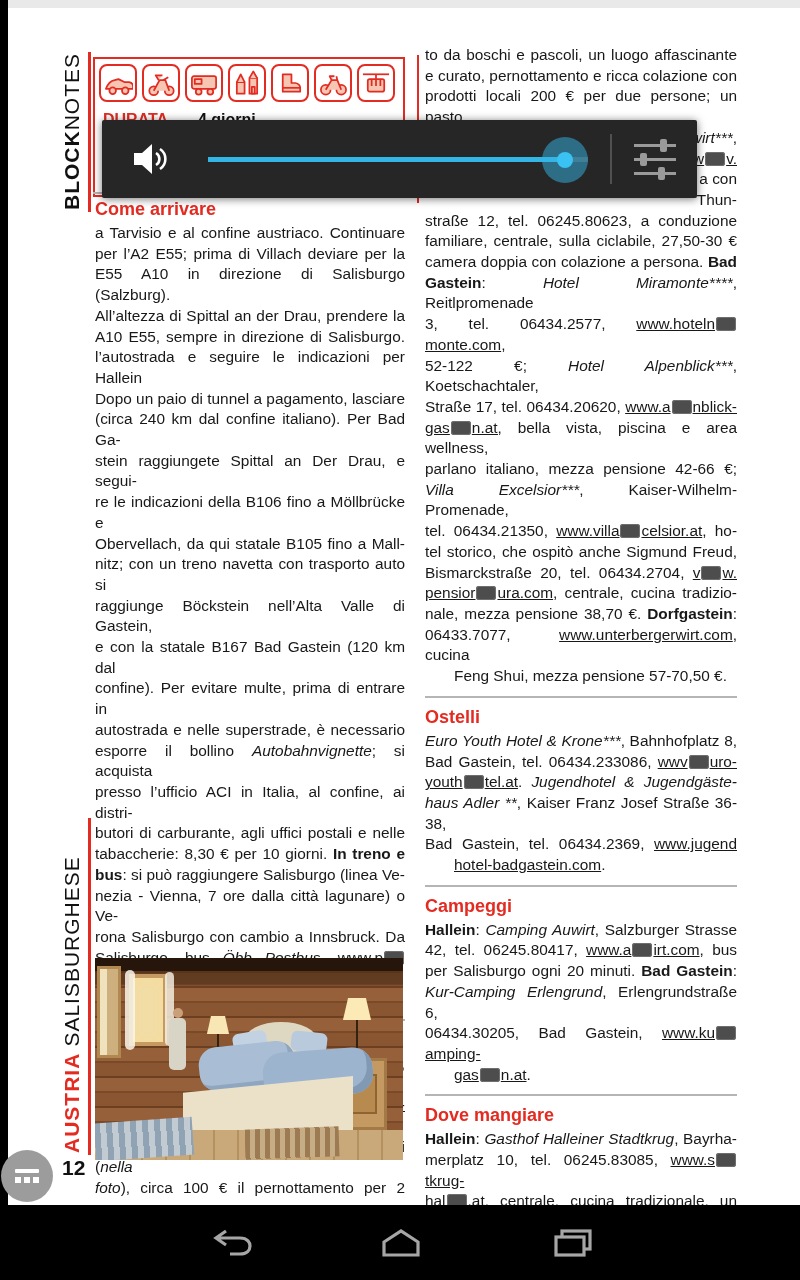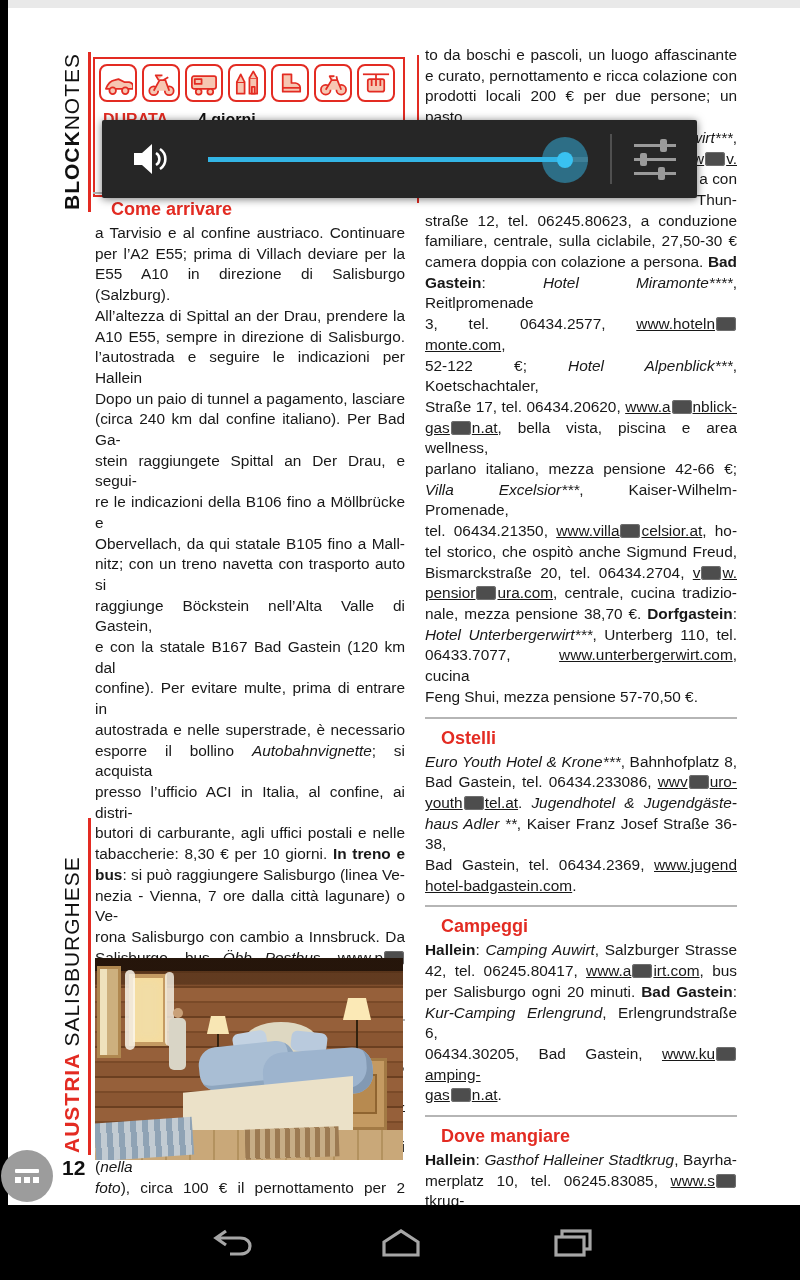--- a/index.html
+++ b/index.html
@@ -20,24 +20,24 @@
   .ticon{width:38px;height:38px;border:2px solid var(--red);border-radius:8px;box-sizing:border-box;display:flex;align-items:center;justify-content:center;background:#fff;}
   .durata-row{display:flex;padding:4px 8px 0 8px;font-size:16px;}
   .durata-label{color:var(--red);font-weight:bold;width:95px;}
   .durata-value{color:#111;font-weight:bold;}
   .col-rule{position:absolute;left:417px;top:55px;width:2px;height:148px;background:var(--red);}
 
   
   .column{position:absolute;font-size:15.4px;line-height:20.7px;color:#181818;}
   #left-col{left:95px;top:197px;width:310px;}
   #right-col{left:425px;top:45px;width:312px;}
-  .heading{color:var(--red);font-weight:bold;font-size:18px;line-height:24px;margin-bottom:2px;margin-left:16px;}
+  .heading{color:var(--red);font-weight:bold;font-size:18px;line-height:24px;margin-bottom:2px;}
   .divider{border-top:2px solid #b5b5b5;margin:9px 0 7px 0;}
   .tl{text-align:justify;text-align-last:justify;}
-  .tl.a-l{text-align:center;text-align-last:left;}
+  .tl.a-l{text-align:center;text-align-last:left;margin-left:29px;}
   .tl.a-r{text-align:right;text-align-last:right;}
   .b{font-weight:bold;}
   .i{font-style:italic;}
   .u{text-decoration:underline;}
   .glitch{display:inline-block;width:20px;height:14px;background:#4d4d4d;border-radius:3px;vertical-align:-2px;box-shadow:inset 0 0 0 1px #6e6e6e;margin:0 1px;}
   .pre-divider{position:absolute;left:93px;top:192px;width:310px;height:2px;background:#b5b5b5;}
 
   
   #photo{position:absolute;left:95px;top:958px;width:308px;height:202px;overflow:hidden;
     background:
@@ -227,21 +227,20 @@
           <div class="tl"><span>52-122 €; </span><span class="i">Hotel Alpenblick***</span><span>, Koetschachtaler,</span></div>
           <div class="tl"><span>Straße 17, tel. 06434.20620, </span><span class="u">www.a</span><span class="glitch"></span><span class="u">nblick-</span></div>
           <div class="tl"><span class="u">gas</span><span class="glitch"></span><span class="u">n.at,</span><span> bella vista, piscina e area wellness,</span></div>
           <div class="tl"><span>parlano italiano, mezza pensione 42-66 €;</span></div>
           <div class="tl"><span class="i">Villa Excelsior***</span><span>, Kaiser-Wilhelm-Promenade,</span></div>
           <div class="tl"><span>tel. 06434.21350, </span><span class="u">www.villa</span><span class="glitch"></span><span class="u">celsior.at</span><span>, ho-</span></div>
           <div class="tl"><span>tel storico, che ospitò anche Sigmund Freud,</span></div>
           <div class="tl"><span>Bismarckstraße 20, tel. 06434.2704, </span><span class="u">v</span><span class="glitch"></span><span class="u">w.</span></div>
           <div class="tl"><span class="u">pensior</span><span class="glitch"></span><span class="u">ura.com</span><span>, centrale, cucina tradizio-</span></div>
           <div class="tl"><span>nale, mezza pensione 38,70 €. </span><span class="b">Dorfgastein</span><span>:</span></div>
-          <div class="tl"><span class="i">Hotel Unterbergerwirt***</span><span>, Unterberg 110, tel.</span></div>
           <div class="tl"><span>06433.7077, </span><span class="u">www.unterbergerwirt.com</span><span>, cucina</span></div>
           <div class="tl a-l"><span>Feng Shui, mezza pensione 57-70,50 €.</span></div>
         </div>
         <div class="divider"></div>
         <div class="heading">Ostelli</div>
         <div>
           <div class="tl"><span class="i">Euro Youth Hotel &amp; Krone***</span><span>, Bahnhofplatz 8,</span></div>
           <div class="tl"><span>Bad Gastein, tel. 06434.233086, </span><span class="u">wwv</span><span class="glitch"></span><span class="u">uro-</span></div>
           <div class="tl"><span class="u">youth</span><span class="glitch"></span><span class="u">tel.at</span><span>. </span><span class="i">Jugendhotel &amp; Jugendgäste-</span></div>
           <div class="tl"><span class="i">haus Adler **</span><span>, Kaiser Franz Josef Straße 36-38,</span></div>

